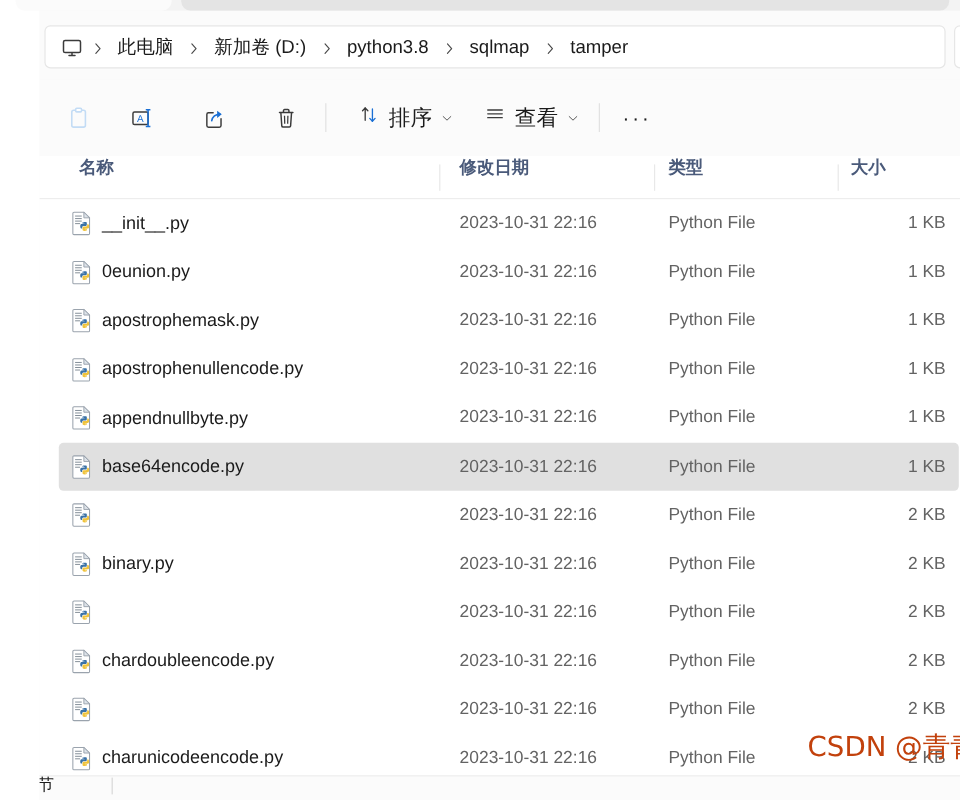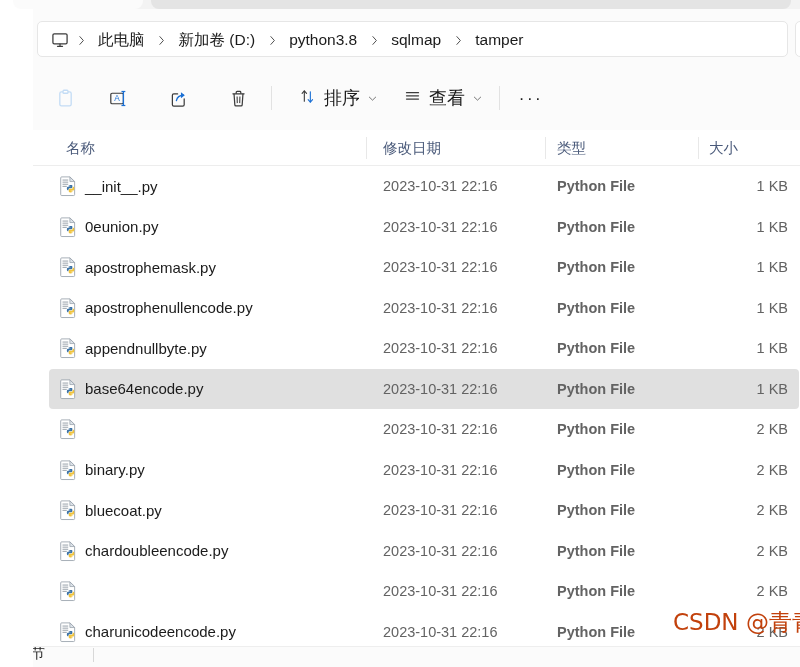--- a/index.html
+++ b/index.html
@@ -84,22 +84,22 @@
   .sortglyph {
     position: absolute; left: 176px; top: 129px; width: 14px; height: 12px;
   }
 
   .headerrow {
     position: absolute; left: 0; top: 0; width: 800px; height: 36px;
     border-bottom: 1px solid #ededed;
   }
   .hcell {
     position: absolute; top: 0; height: 36px;
-    display: flex; align-items: center;
-    font-size: 14.5px; color: #4a6persist;
+    display: flex; 
+    font-size: 14.5px; color: #4a6persist; font-weight: bold;
   }
   .hcell span {
     font-size: 14.5px; color: #4a5a7a; white-space: nowrap;
   }
   .hsep {
     position: absolute; top: 7px; width: 1px; height: 22px; background: #e8e8e8;
   }
 
   .rows { position: absolute; left: 0; top: 36px; width: 800px; }
   .row {
@@ -120,21 +120,21 @@
     font-size: 15px; color: #1b1b1b; white-space: nowrap;
   }
   .fdate {
     position: absolute; left: 350px; top: 0; height: 40.5px;
     display: flex; align-items: center;
     font-size: 14.5px; color: #636363; white-space: nowrap;
   }
   .ftype {
     position: absolute; left: 524px; top: 0; height: 40.5px;
     display: flex; align-items: center;
-    font-size: 14.5px; color: #636363; white-space: nowrap; font-weight: bold;
+    font-size: 14.5px; color: #636363; white-space: nowrap;
   }
   .fsize {
     position: absolute; left: 640px; width: 115px; top: 0; height: 40.5px;
     display: flex; align-items: center; justify-content: flex-end;
     font-size: 14.5px; color: #636363; white-space: nowrap;
   }
 
   
   .statusbar {
     position: absolute; left: 0; top: 646px; width: 800px; height: 21px;
@@ -513,21 +513,20 @@
         <line x1="5.6" y1="5.2" x2="11.2" y2="5.2"></line>
         <line x1="5.6" y1="7.6" x2="11.2" y2="7.6"></line>
         <line x1="5.6" y1="10" x2="11.2" y2="10"></line>
         <line x1="5.6" y1="12.4" x2="9.6" y2="12.4"></line>
       </g>
       <g transform="translate(8.4,10.2) scale(0.63)">
         <path d="M9.4 0.6 C6 0.6 6.2 2.1 6.2 2.1 l0 1.6 h3.3 v0.5 H4.9 s-2.2 -0.25 -2.2 3.2 c0 3.5 1.9 3.35 1.9 3.35 h1.15 V8.99 s-0.06 -1.9 1.87 -1.9 h3.27 s1.8 0.03 1.8 -1.74 V2.4 s0.27 -1.8 -3.3 -1.8 z M7.6 1.65 a0.59 0.59 0 1 1 0 1.19 a0.59 0.59 0 0 1 0 -1.19 z" fill="#3b72a6"></path>
         <path d="M9.55 14.5 c3.4 0 3.2 -1.48 3.2 -1.48 l0 -1.6 H9.45 v-0.47 h4.6 s2.2 0.25 2.2 -3.2 c0 -3.47 -1.9 -3.35 -1.9 -3.35 h-1.15 v1.72 s0.06 1.9 -1.87 1.9 H8.06 s-1.8 -0.03 -1.8 1.74 v2.94 s-0.27 1.8 3.3 1.8 z M11.35 13.45 a0.59 0.59 0 1 1 0 -1.19 a0.59 0.59 0 0 1 0 1.19 z" fill="#f0c33c"></path>
       </g>
     </svg></span>
-          <span class="fname">bluecoat.py</span>
           <span class="fdate">2023-10-31 22:16</span>
           <span class="ftype">Python File</span>
           <span class="fsize">2 KB</span>
         </div>
         <div class="row">
           <div class="row-hl"></div>
           <span class="py-icon">
     <svg viewBox="0 0 24 24" width="21" height="22">
       <path d="M4.2 1.6 h9.4 l5.4 5.3 v14.9 a1.1 1.1 0 0 1 -1.1 1.1 H4.2 a1.1 1.1 0 0 1 -1.1 -1.1 V2.7 a1.1 1.1 0 0 1 1.1 -1.1 z" fill="#ffffff" stroke="#9aa3ad" stroke-width="1"></path>
       <path d="M13.6 1.6 v5.3 h5.4 z" fill="#dde3e9" stroke="#9aa3ad" stroke-width="0.9"></path>

